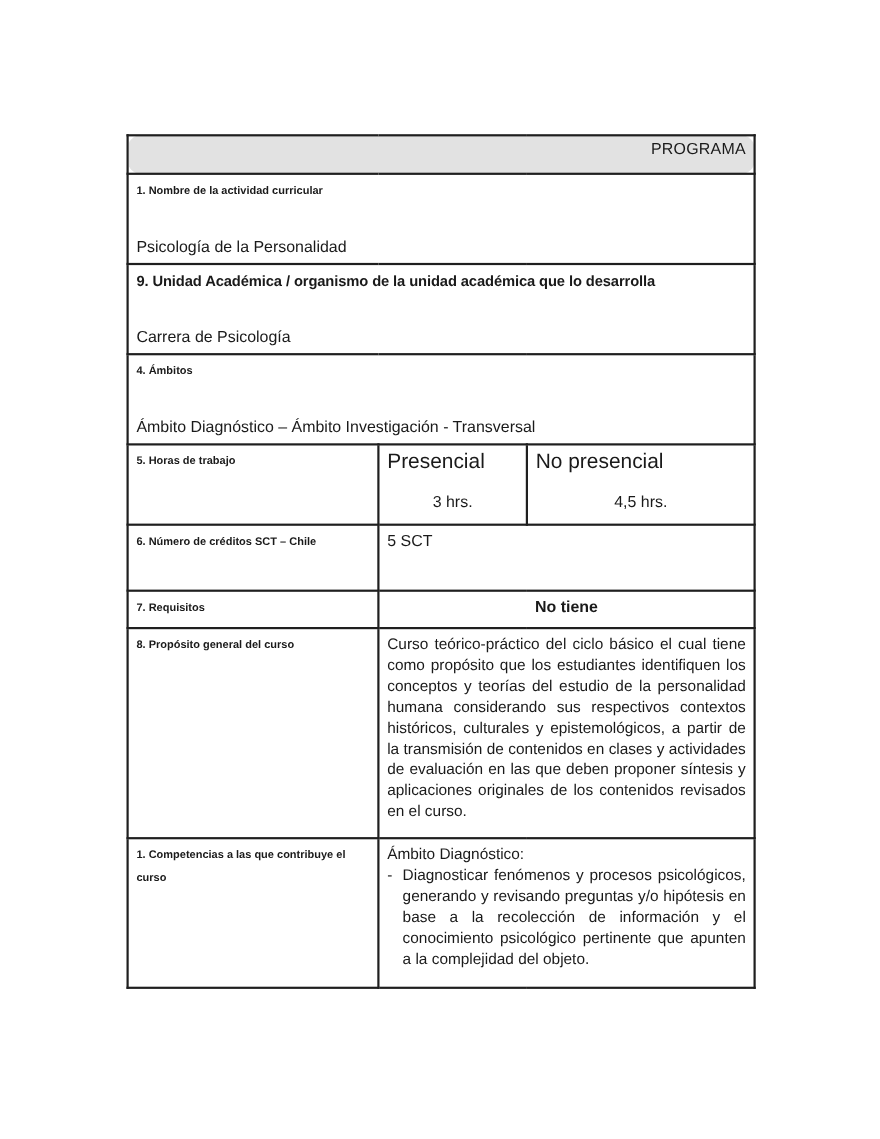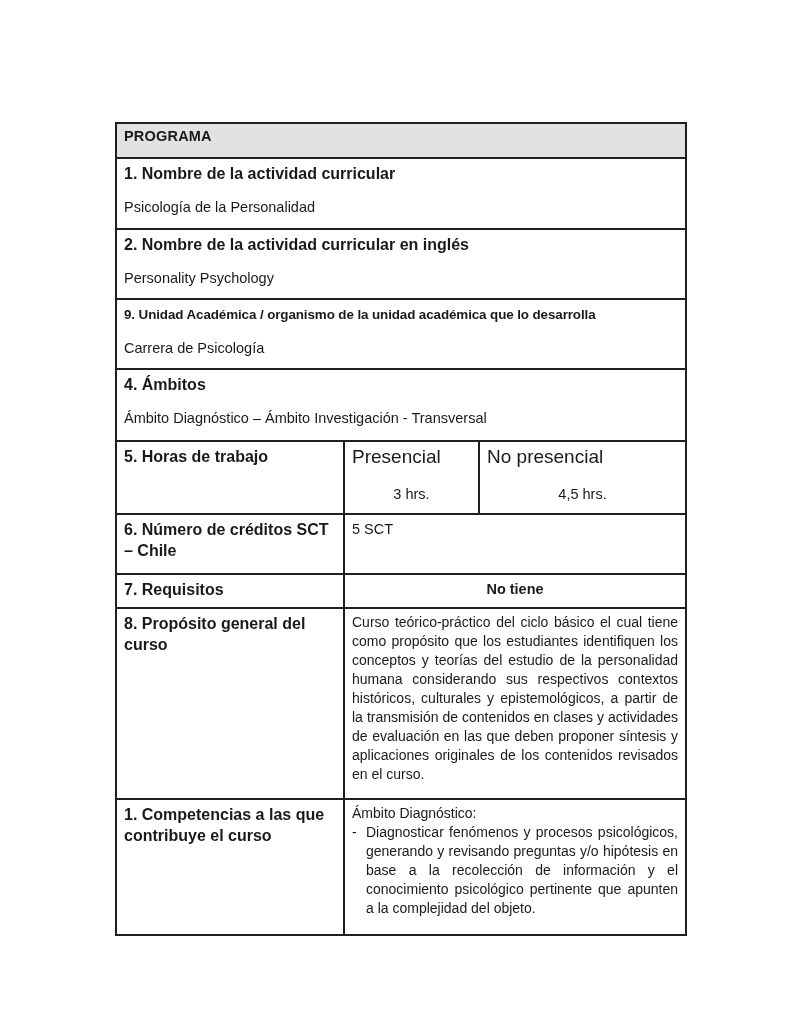--- a/index.html
+++ b/index.html
@@ -17,37 +17,37 @@
   }
   table.doc td,table.doc th{
     border:2px solid var(--border,#1f1f1f);
     vertical-align:top;
     padding:4px 7px;
     font-size:14.5px;
     overflow:hidden;
   }
   th.hdr{
     background:var(--header_bg,#e2e2e2);
-    font-weight:bold;text-align:left;vertical-align:middle;
-    font-size:15px;letter-spacing:.2px;padding:4px;
+    font-weight:normal;text-align:right;vertical-align:middle;
+    font-size:15px;letter-spacing:.2px;padding:4px;border-radius:12px;
   }
   tr.rh{height:35px}
   tr.r1{height:71px}
   tr.r2{height:70px}
   tr.r3{height:70px}
   tr.r4{height:72px}
   tr.r5{height:73px}
   tr.r6{height:60px}
   tr.r7{height:34px}
   tr.r8{height:191px}
   tr.r9{height:136px}
-  .label{font-weight:bold;font-size:16px;line-height:21px;}
+  .label{font-weight:bold;font-size:10px;line-height:21px;}
   .nowrap{white-space:nowrap;}
   .tight{font-size:13.4px;letter-spacing:-.1px;}
-  .value{font-size:14.5px;line-height:20px;margin-top:13px;}
+  .value{font-size:14.5px;line-height:20px;margin-top:31px;}
   .value0{font-size:14.5px;line-height:20px;}
   .ctitle{font-size:19px;line-height:21px;}
   .cval{font-size:14.5px;line-height:20px;margin-top:17px;text-align:center;}
   .centerv{text-align:center;font-size:14.5px;line-height:21px;font-weight:bold;}
   .para{font-size:14px;line-height:19px;}
   .just{text-align:justify;}
   .li{display:flex;margin-top:0;}
   .li .marker{flex:0 0 14px;font-size:14px;line-height:19px;}
   .li .litext{flex:1;}
 </style>
@@ -67,26 +67,20 @@
       <th class="hdr" colspan="3">PROGRAMA</th>
     </tr>
 
     <tr class="r1">
       <td colspan="3">
         <div class="label nowrap">1. Nombre de la actividad curricular</div>
         <div class="value">Psicología de la Personalidad</div>
       </td>
     </tr>
 
-    <tr class="r2">
-      <td colspan="3">
-        <div class="label nowrap">2. Nombre de la actividad curricular en inglés</div>
-        <div class="value">Personality Psychology</div>
-      </td>
-    </tr>
 
     <tr class="r3">
       <td colspan="3">
         <div class="label nowrap tight">9. Unidad Académica / organismo de la unidad académica que lo desarrolla</div>
         <div class="value">Carrera de Psicología</div>
       </td>
     </tr>
 
     <tr class="r4">
       <td colspan="3">

